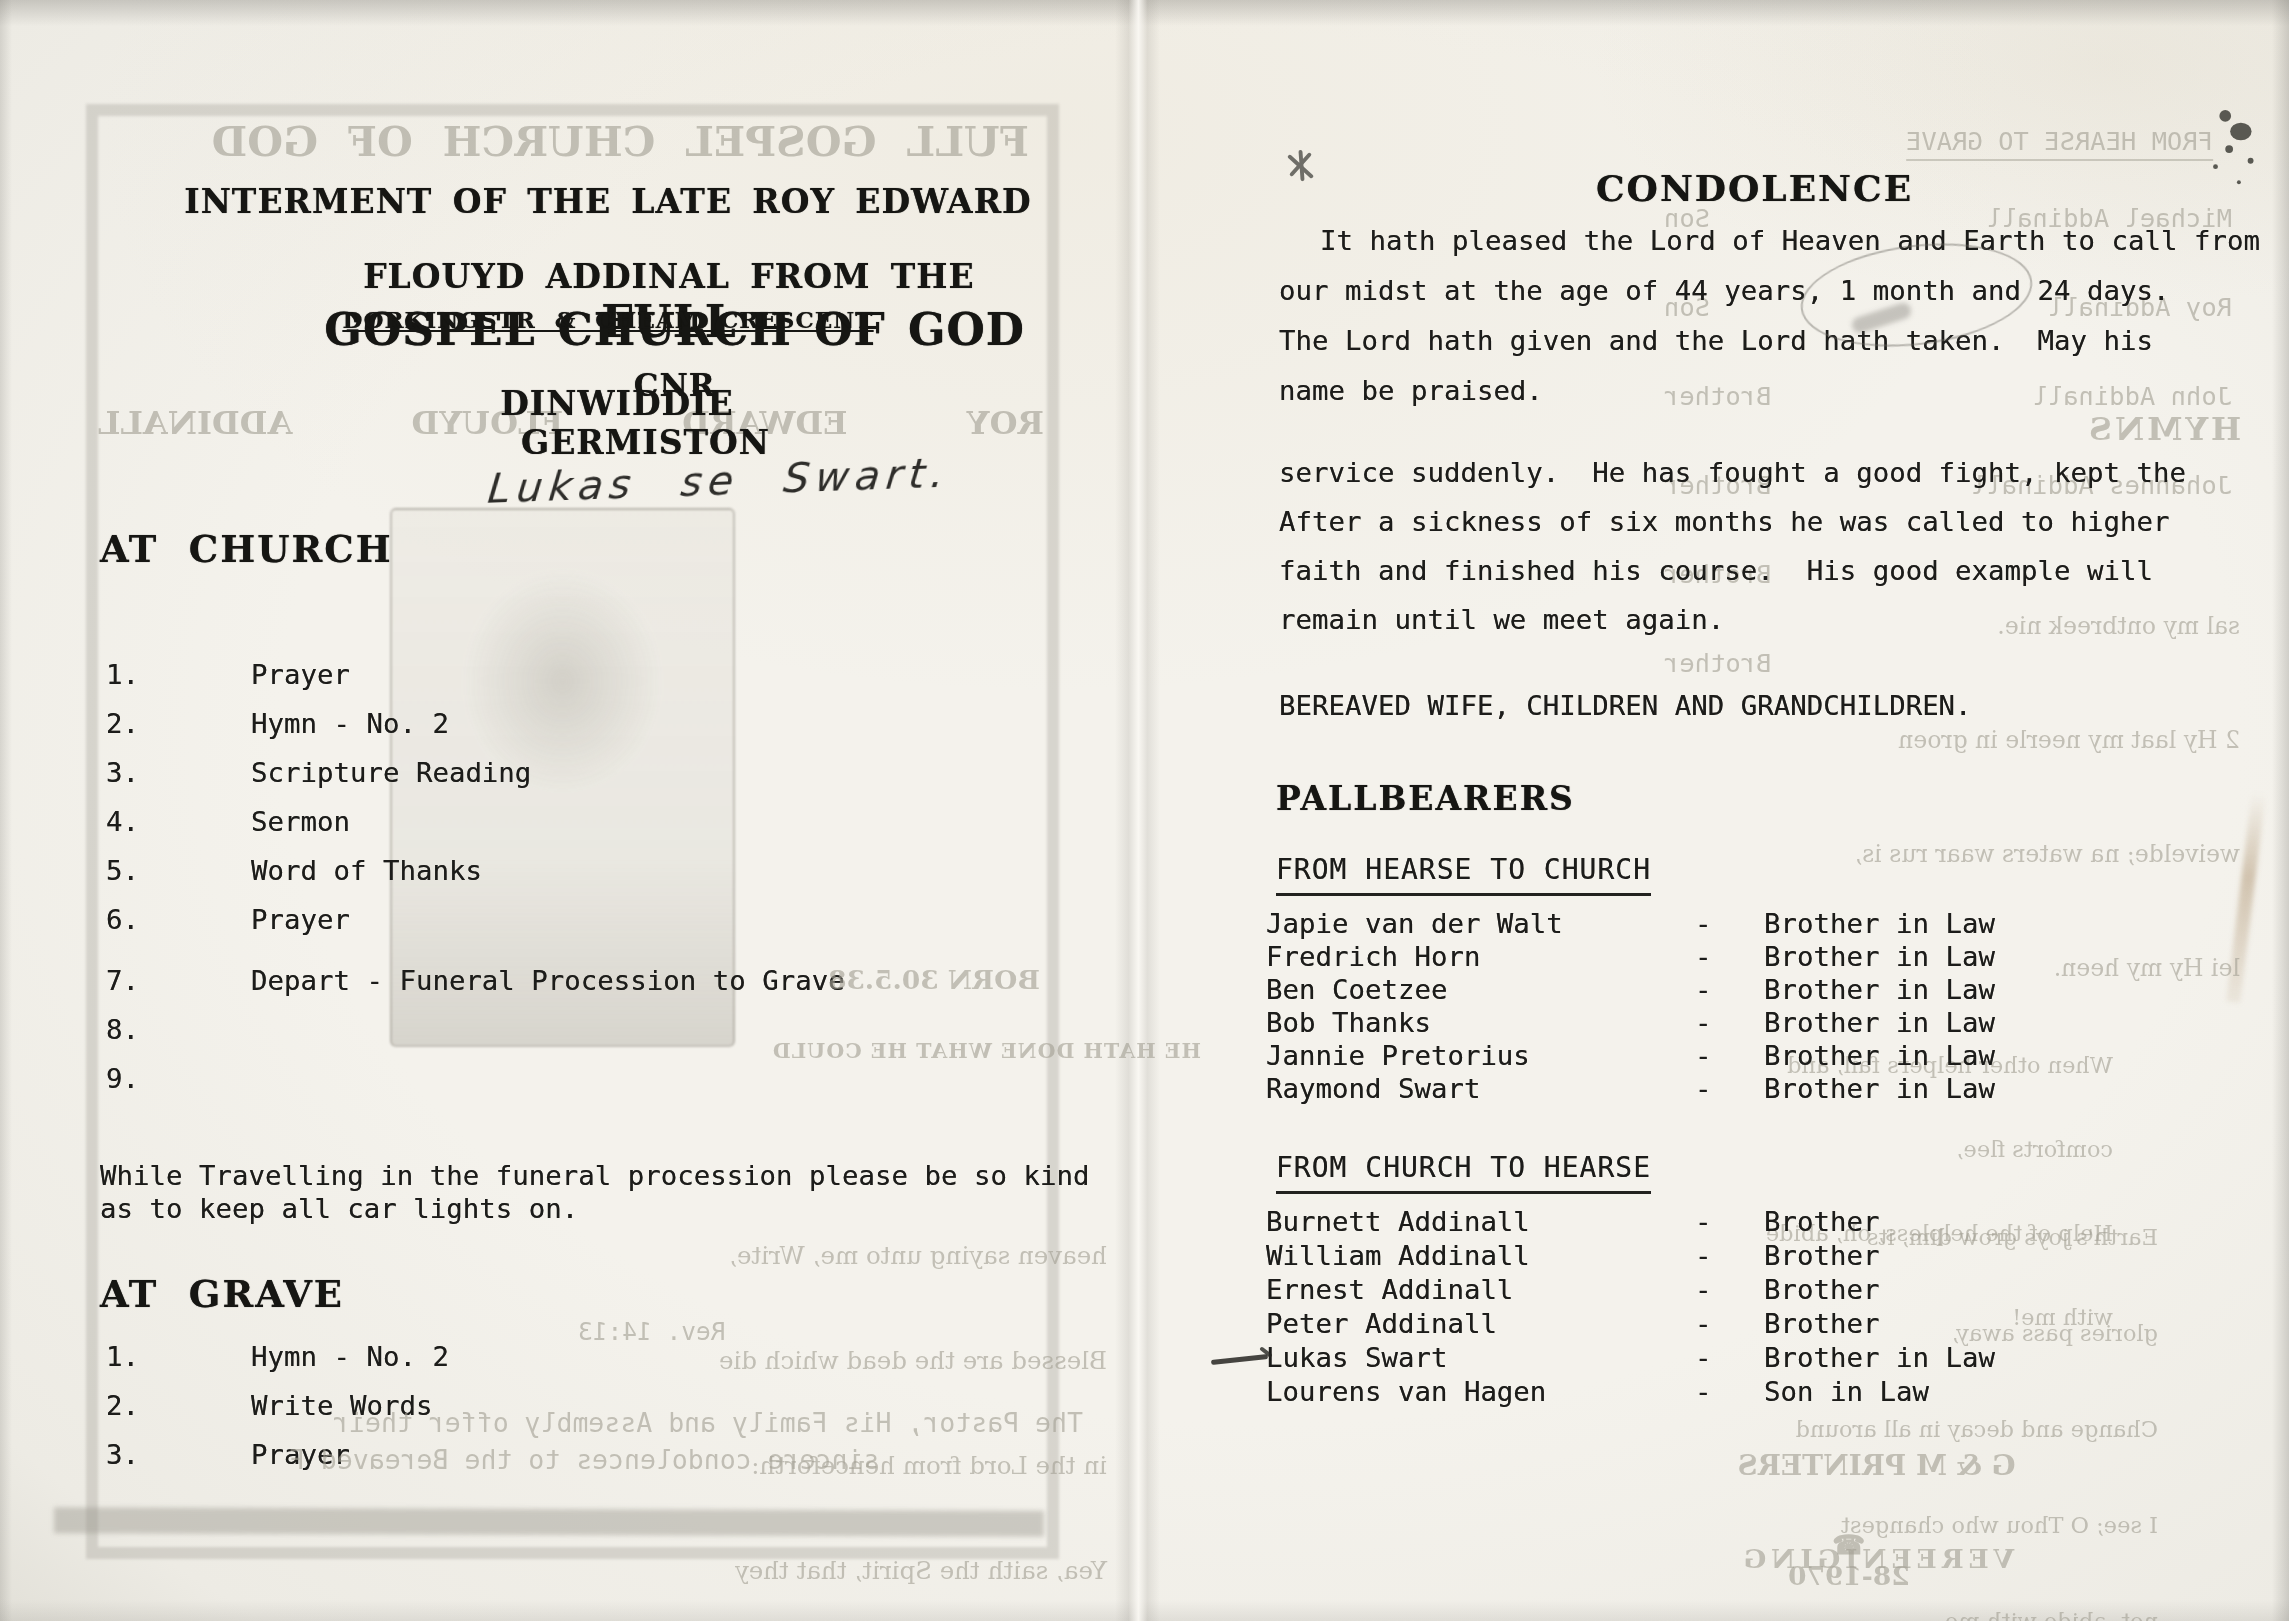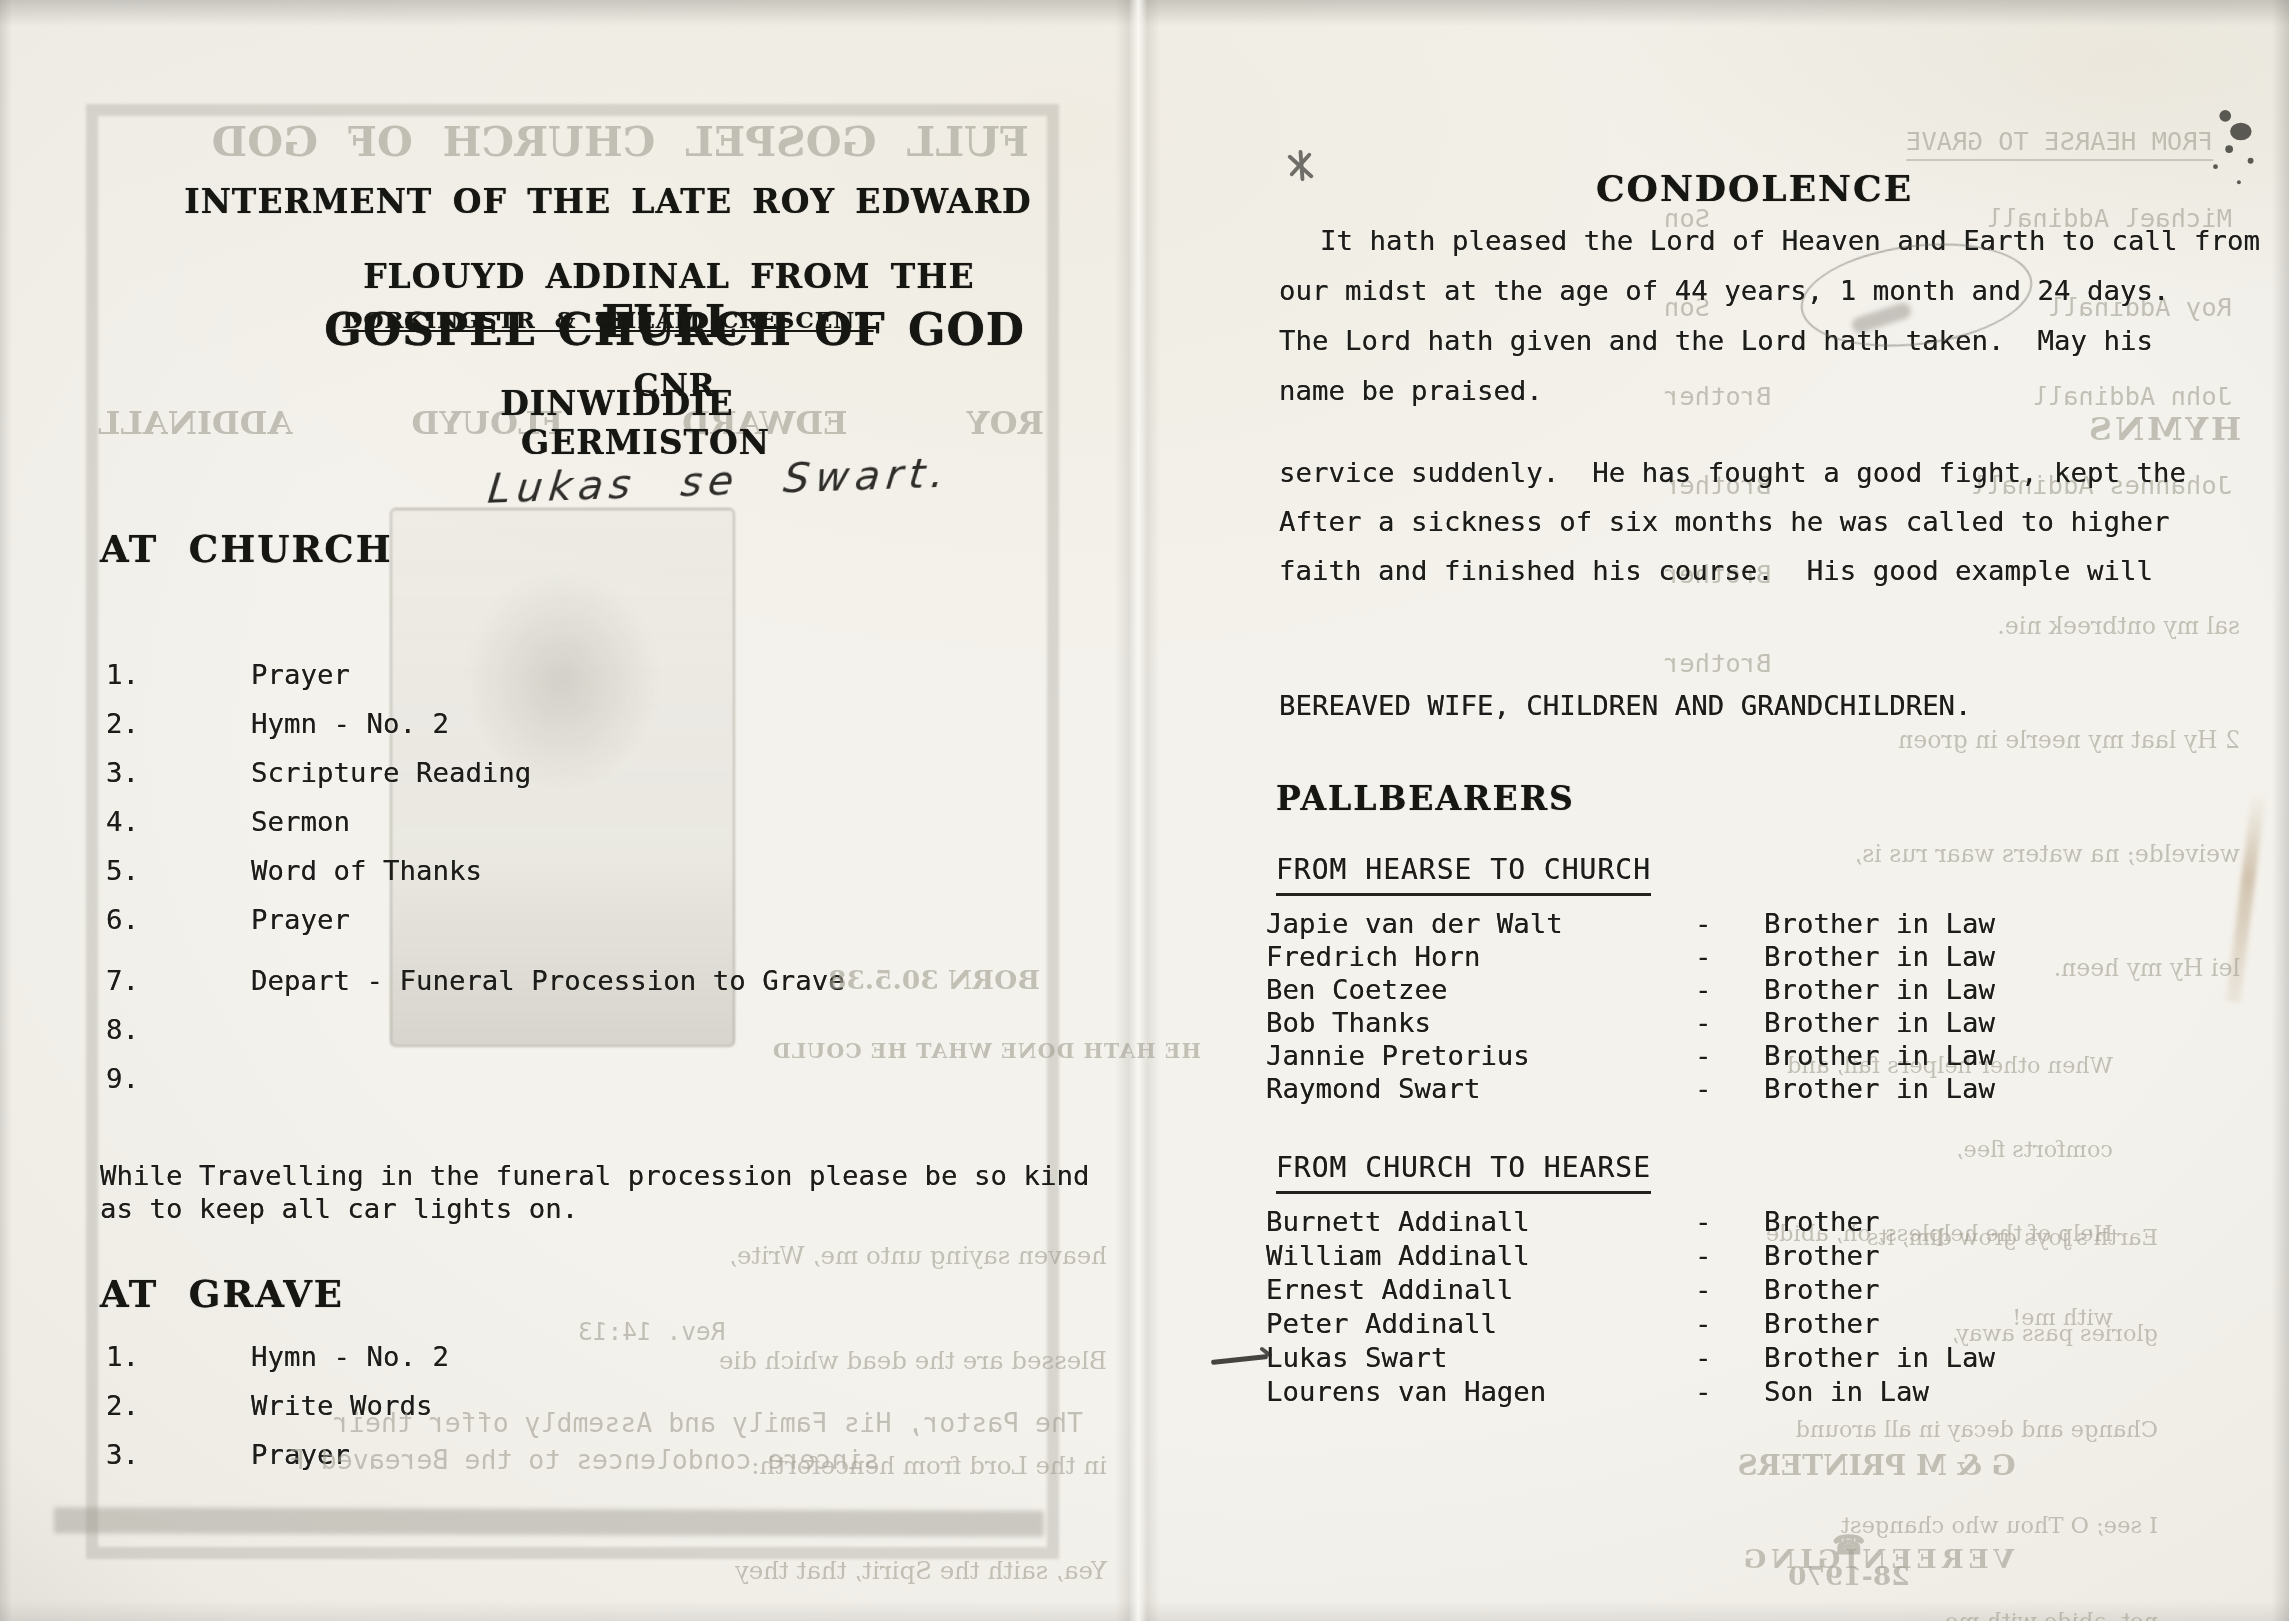--- a/index.html
+++ b/index.html
@@ -219,20 +219,21 @@
       <div class="typed" style="height:50px;margin-left:41px;">It hath pleased the Lord of Heaven and Earth to call from</div>
       <div class="typed" style="height:50px;">our midst at the age of 44 years, 1 month and 24 days.</div>
       <div class="typed" style="height:50px;">The Lord hath given and the Lord hath taken.  May his</div>
       <div class="typed" style="height:50px;">name be praised.</div>
     </div>
 
     <div class="abs" style="left:1279px;top:457px;">
       <div class="typed" style="height:49px;">service suddenly.  He has fought a good fight, kept the</div>
       <div class="typed" style="height:49px;">After a sickness of six months he was called to higher</div>
       <div class="typed" style="height:49px;">faith and finished his course.  His good example will</div>
+      <div class="typed" style="height:49px;">remain until we meet again.</div>
     </div>
 
     <div class="abs typed" style="left:1279px;top:690px;">BEREAVED WIFE, CHILDREN AND GRANDCHILDREN.</div>
 
     <div class="abs serifhead" style="left:1276px;top:779px;font-size:33px;letter-spacing:2px;">PALLBEARERS</div>
 
     <div class="abs typed uhead" style="left:1276px;top:853px;">FROM HEARSE TO CHURCH</div>
 
     <div class="abs" style="left:1266px;top:908px;width:980px;">
       <div class="pb-row">

